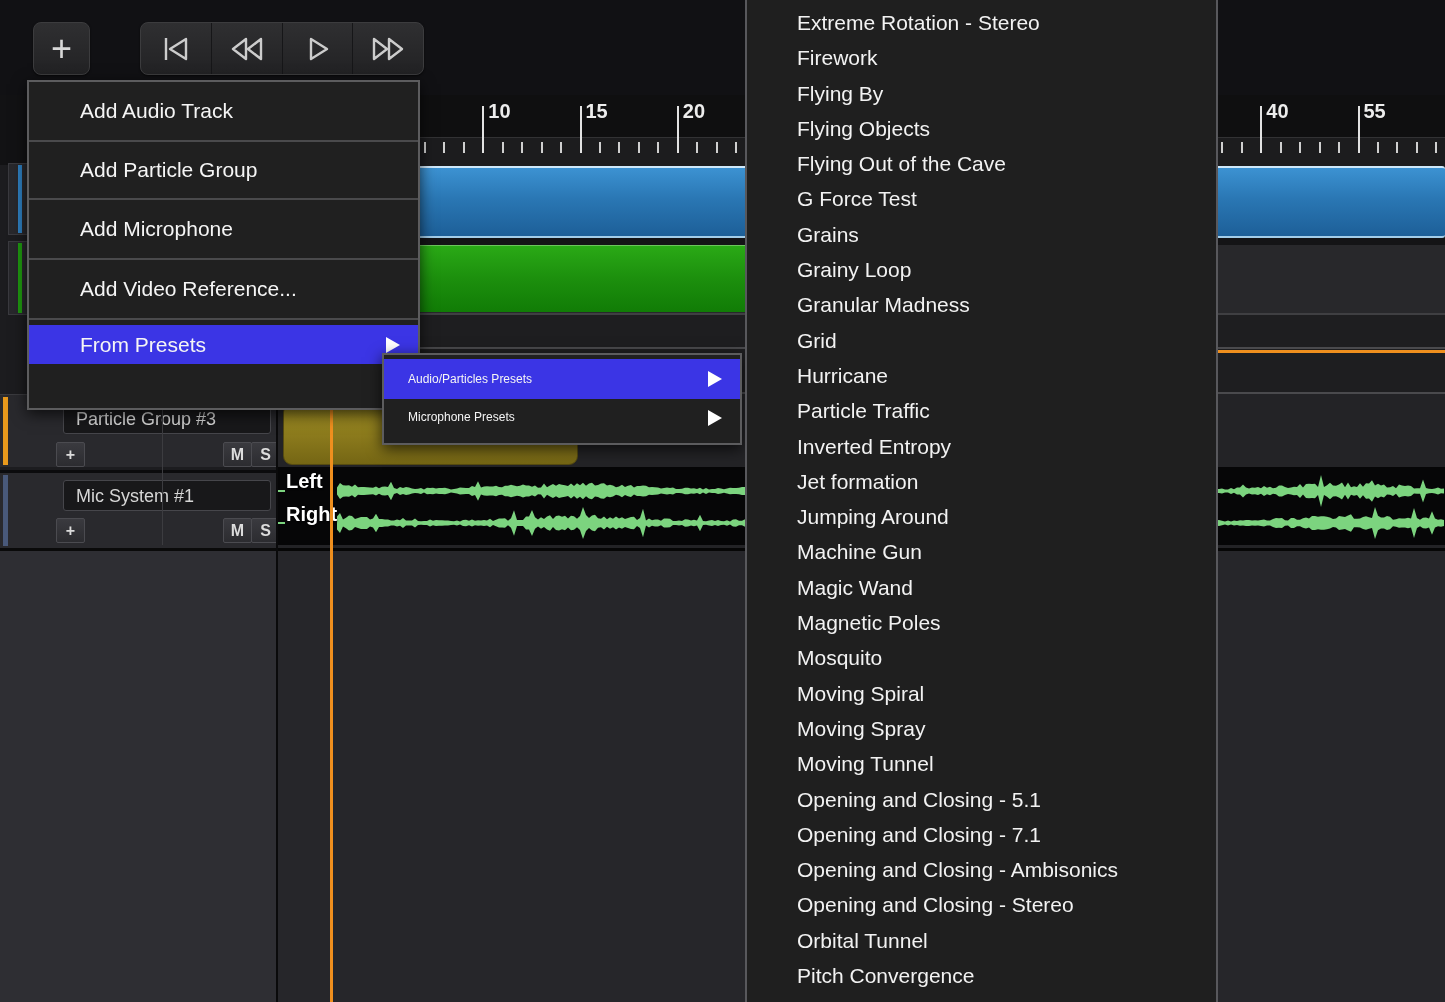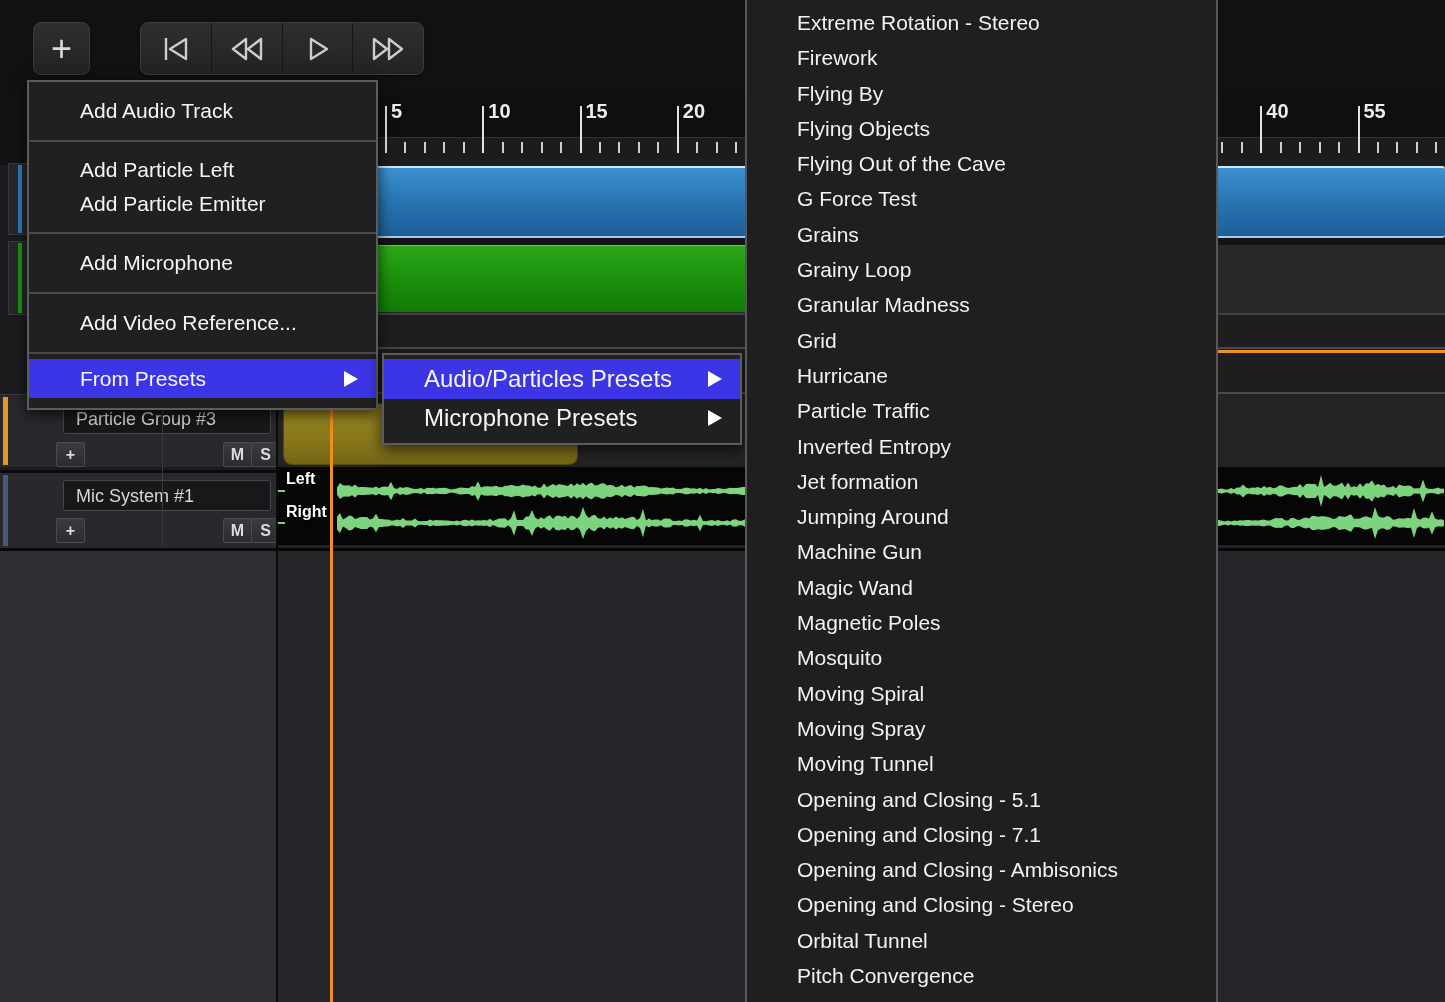--- a/index.html
+++ b/index.html
@@ -49,38 +49,38 @@
   #clip-blue{position:absolute;left:5px;top:71px;width:1162px;height:72px;border-radius:3px;
         background:linear-gradient(180deg,#3c92d2 0%,#2a77b4 45%,#1d5f98 100%);
         border-top:2px solid #cfe8fa;border-bottom:2px solid #a3cde9;box-sizing:border-box;}
   #clip-green{position:absolute;left:5px;top:150px;width:867px;height:67px;border-radius:3px;
         background:linear-gradient(180deg,#2aa916 0%,#1c8f0d 50%,#117c06 100%);
         border-top:1px solid #6cc55c;box-sizing:border-box;}
   #clip-particle{position:absolute;left:5px;top:308px;width:295px;height:62px;border-radius:9px;
         background:linear-gradient(180deg,#9c8b23 0%,#8a791c 55%,#756614 100%);
         border:1px solid #564b10;box-sizing:border-box;}
   #wave-strip{position:absolute;left:0;top:372px;width:1167px;height:78px;background:#060607;}
-  .chan-label{position:absolute;left:8px;color:#ffffff;font-size:16px;font-weight:bold;
+  .chan-label{position:absolute;left:8px;color:#ffffff;font-size:20px;font-weight:bold;
         text-shadow:0 1px 2px #000;}
   #timeline-lower{position:absolute;left:0;top:453px;width:1167px;height:454px;background:#26262a;border-top:3px solid #060606;}
   #orange-hline{position:absolute;left:1218px;top:350px;width:227px;height:3px;background:#ef8f1e;z-index:12;}
   #playhead{position:absolute;left:330px;top:100px;width:3px;height:902px;background:#ef8f1e;z-index:15;}
   
   .popup{position:absolute;background:#202020;border:2px solid #5c5c5e;box-sizing:border-box;
         box-shadow:0 4px 14px rgba(0,0,0,.7);z-index:50;}
-  #add-menu{left:27px;top:80px;width:351px;height:330px;}
+  #add-menu{left:27px;top:80px;width:393px;height:330px;}
   #presets-submenu{left:382px;top:353px;width:360px;height:92px;padding-top:4px;}
   .menu-section{padding:12px 0;}
   .menu-section.multi{padding:11px 0;}
   .menu-section.last{padding:5px 0 10px 0;}
   .menu-divider{height:2px;background:#4a4a4c;}
   .menu-item{position:relative;height:34px;line-height:34px;color:#f5f5f5;font-size:21px;
         padding-left:51px;white-space:nowrap;}
   .menu-item.hl{height:39px;line-height:39px;background:var(--hl,#3b35e5);}
-  #presets-submenu .menu-item{height:37px;line-height:37px;padding-left:40px;font-size:24px;}
+  #presets-submenu .menu-item{height:37px;line-height:37px;padding-left:24px;font-size:12px;}
   #presets-submenu .menu-item.hl{height:40px;line-height:40px;}
   .arrow-right{position:absolute;right:18px;top:50%;margin-top:-8px;width:0;height:0;
         border-left:14px solid #ffffff;border-top:8px solid transparent;border-bottom:8px solid transparent;}
   
   #preset-panel{position:absolute;left:745px;top:0;width:473px;height:1002px;background:#1f1f1f;
         border-left:2px solid #58585c;border-right:2px solid #58585c;box-sizing:border-box;
         z-index:50;overflow:hidden;padding-top:5px;}
   .preset-item{height:35.3px;line-height:35.3px;color:#f2f2f2;font-size:21px;padding-left:50px;white-space:nowrap;}
 </style>
 </head>
@@ -260,22 +260,21 @@
 
   <div id="orange-hline"></div>
   <div id="playhead" style="left: 330px;"></div>
 
   <div class="popup" id="add-menu">
       <div class="menu-section">
         <div class="menu-item"><span>Add Audio Track</span></div>
       </div>
       <div class="menu-divider"></div>
       <div class="menu-section multi">
-        <div class="menu-item"><span>Add Particle Left</span></div>
-        <div class="menu-item"><span>Add Particle Emitter</span></div>
+        <div class="menu-item"><span>Add Particle Group</span></div>
       </div>
       <div class="menu-divider"></div>
       <div class="menu-section">
         <div class="menu-item"><span>Add Microphone</span></div>
       </div>
       <div class="menu-divider"></div>
       <div class="menu-section">
         <div class="menu-item"><span>Add Video Reference...</span></div>
       </div>
       <div class="menu-divider"></div>

